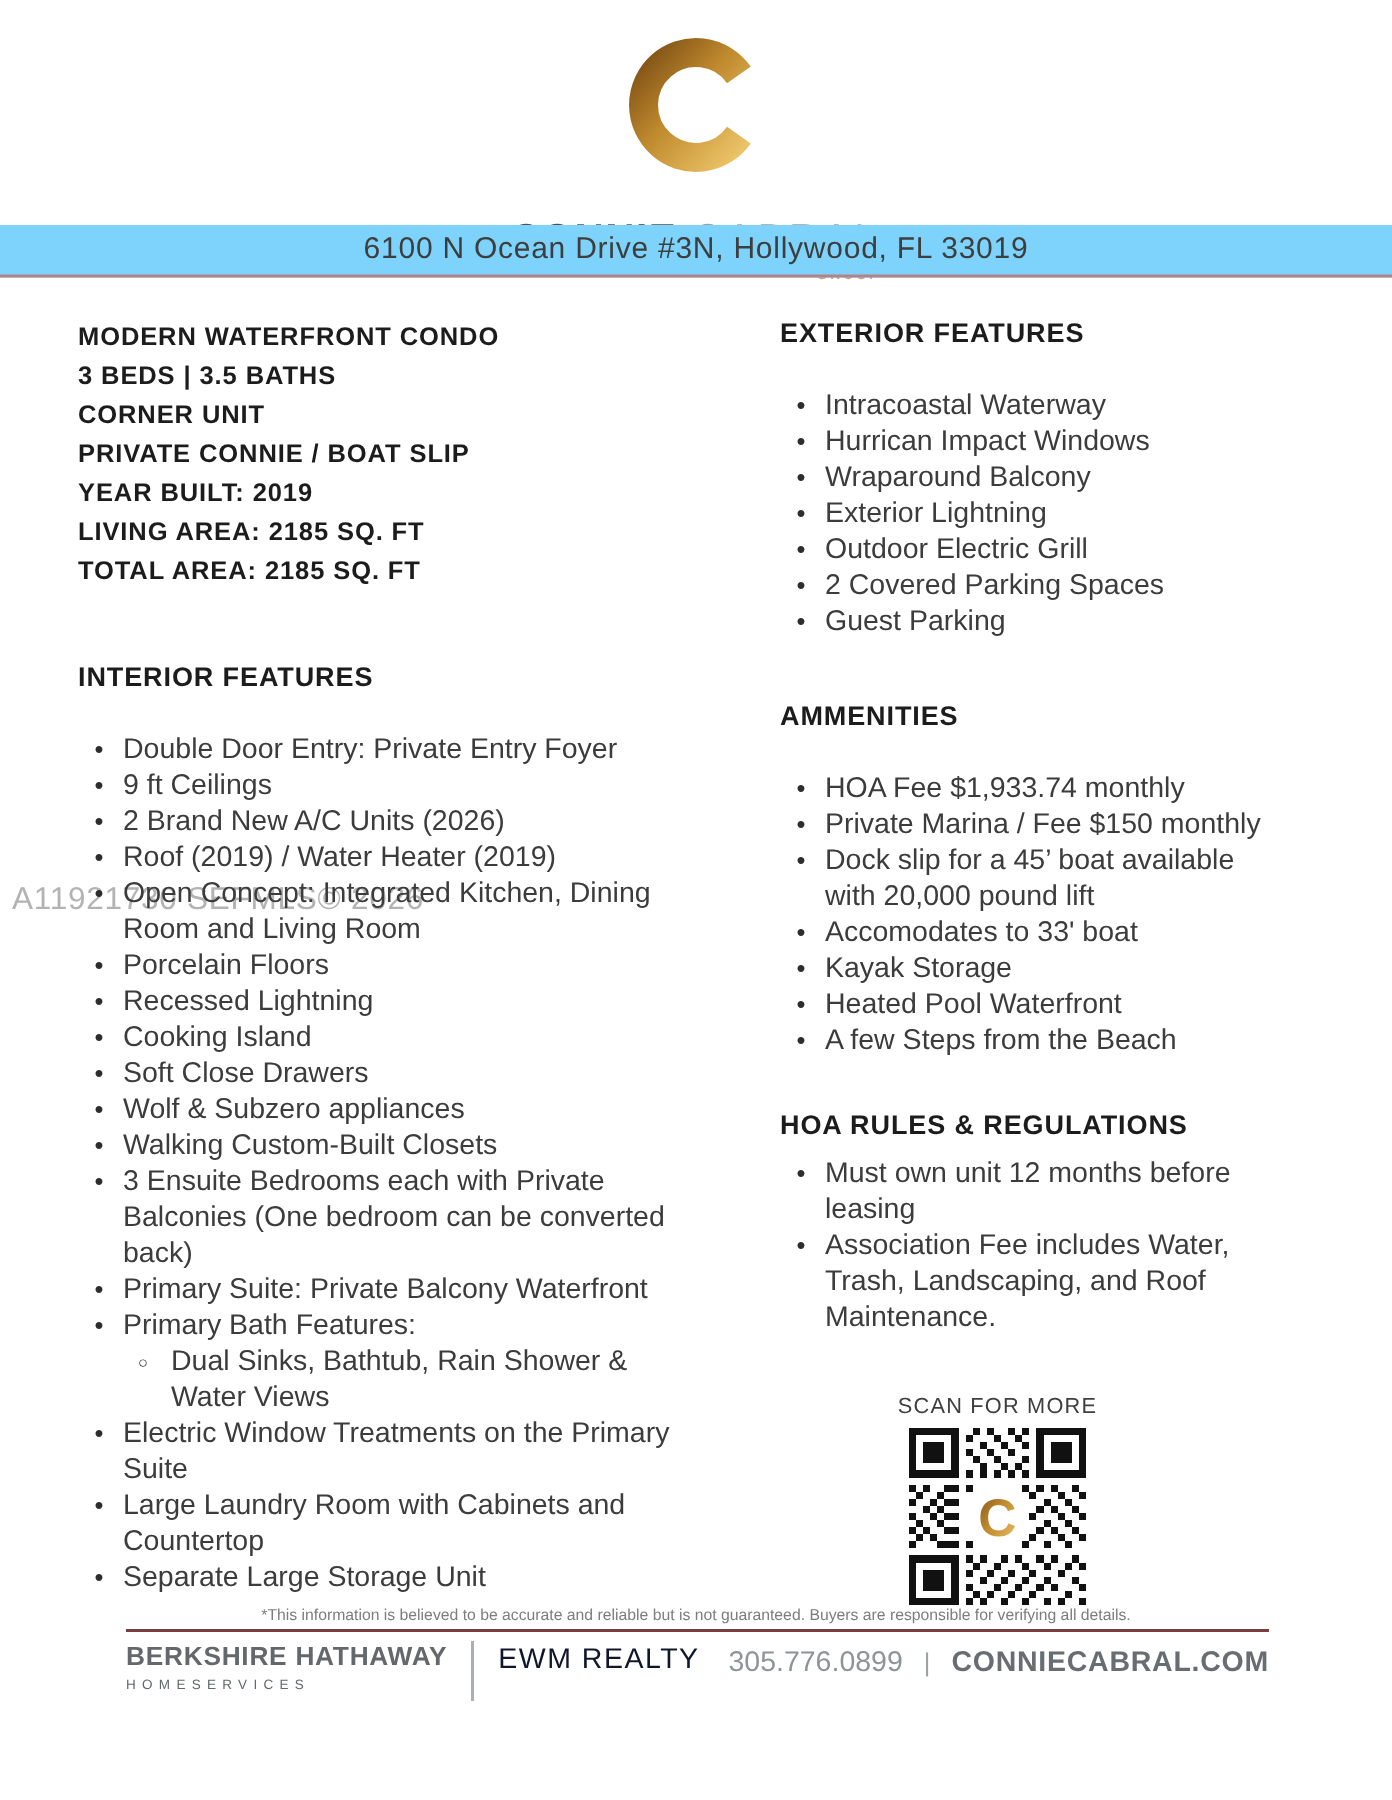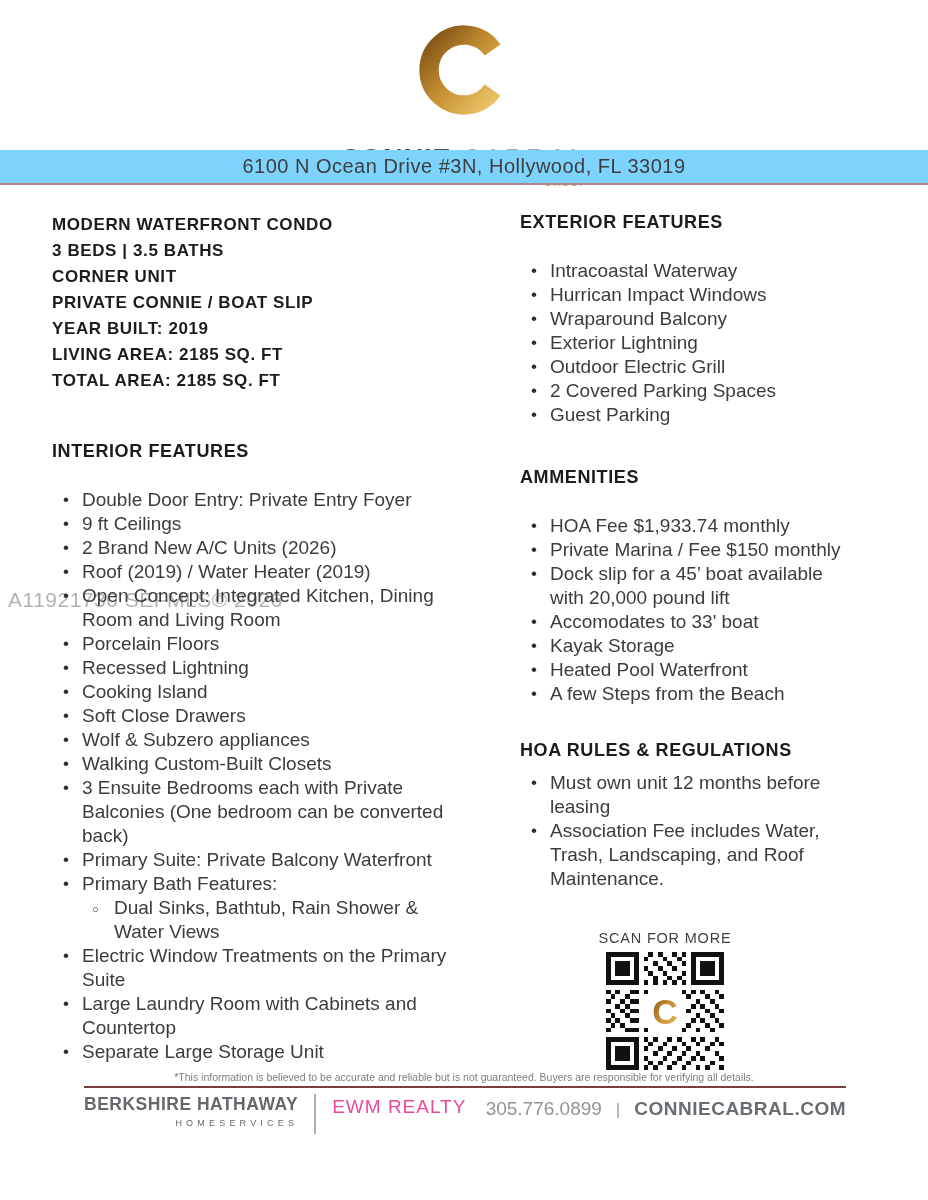--- a/index.html
+++ b/index.html
@@ -50,27 +50,27 @@
   svg.qr{margin-top:6px;}
   svg.qr rect{width:1px;height:1px;fill:#111111;}
   svg.qr rect.f7{width:7px;height:7px;fill:#111111;}
   svg.qr rect.f5{width:5px;height:5px;fill:#ffffff;}
   svg.qr rect.f3{width:3px;height:3px;fill:#111111;}
   
   .watermark{position:absolute;left:8px;top:588px;font-size:21px;color:#b3b3b3;letter-spacing:0.5px;}
   
   .disclaimer{position:absolute;top:1071px;left:0;width:928px;text-align:center;font-size:10.5px;color:#7d7d7d;}
   .footer-rule{position:absolute;top:1086px;left:84px;width:762px;height:2px;background:#7b3d42;}
-  .footer-row{position:absolute;top:1092px;left:84px;width:762px;display:flex;align-items:flex-start;justify-content:space-between;text-align:right;}
+  .footer-row{position:absolute;top:1092px;left:84px;width:762px;display:flex;align-items:flex-start;justify-content:space-between;}
   .brokerage{display:flex;align-items:stretch;gap:16px;}
   .bh-block{display:flex;flex-direction:column;padding-top:2px;}
   .bh-name{font-size:17.5px;font-weight:bold;color:#64686c;letter-spacing:0.5px;}
   .bh-sub{font-size:9px;letter-spacing:4.2px;color:#64686c;margin-top:3px;}
   .brand-divider{width:2px;background:#aab0b4;margin-top:2px;height:40px;}
-  .partner-name{font-size:19px;color:#ec4899;letter-spacing:1px;padding-top:4px;}
+  .partner-name{font-size:19px;color:#0f172a;letter-spacing:1px;padding-top:4px;}
   .contact{display:flex;align-items:baseline;gap:14px;padding-top:6px;}
   .contact-phone{font-size:19px;color:#8f9497;}
   .contact-sep{font-size:17px;color:#9aa0a4;}
   .contact-site{font-size:19px;font-weight:bold;color:#686d71;letter-spacing:0.5px;}
 </style>
 </head>
 <body>
 
 <div class="page">
 

